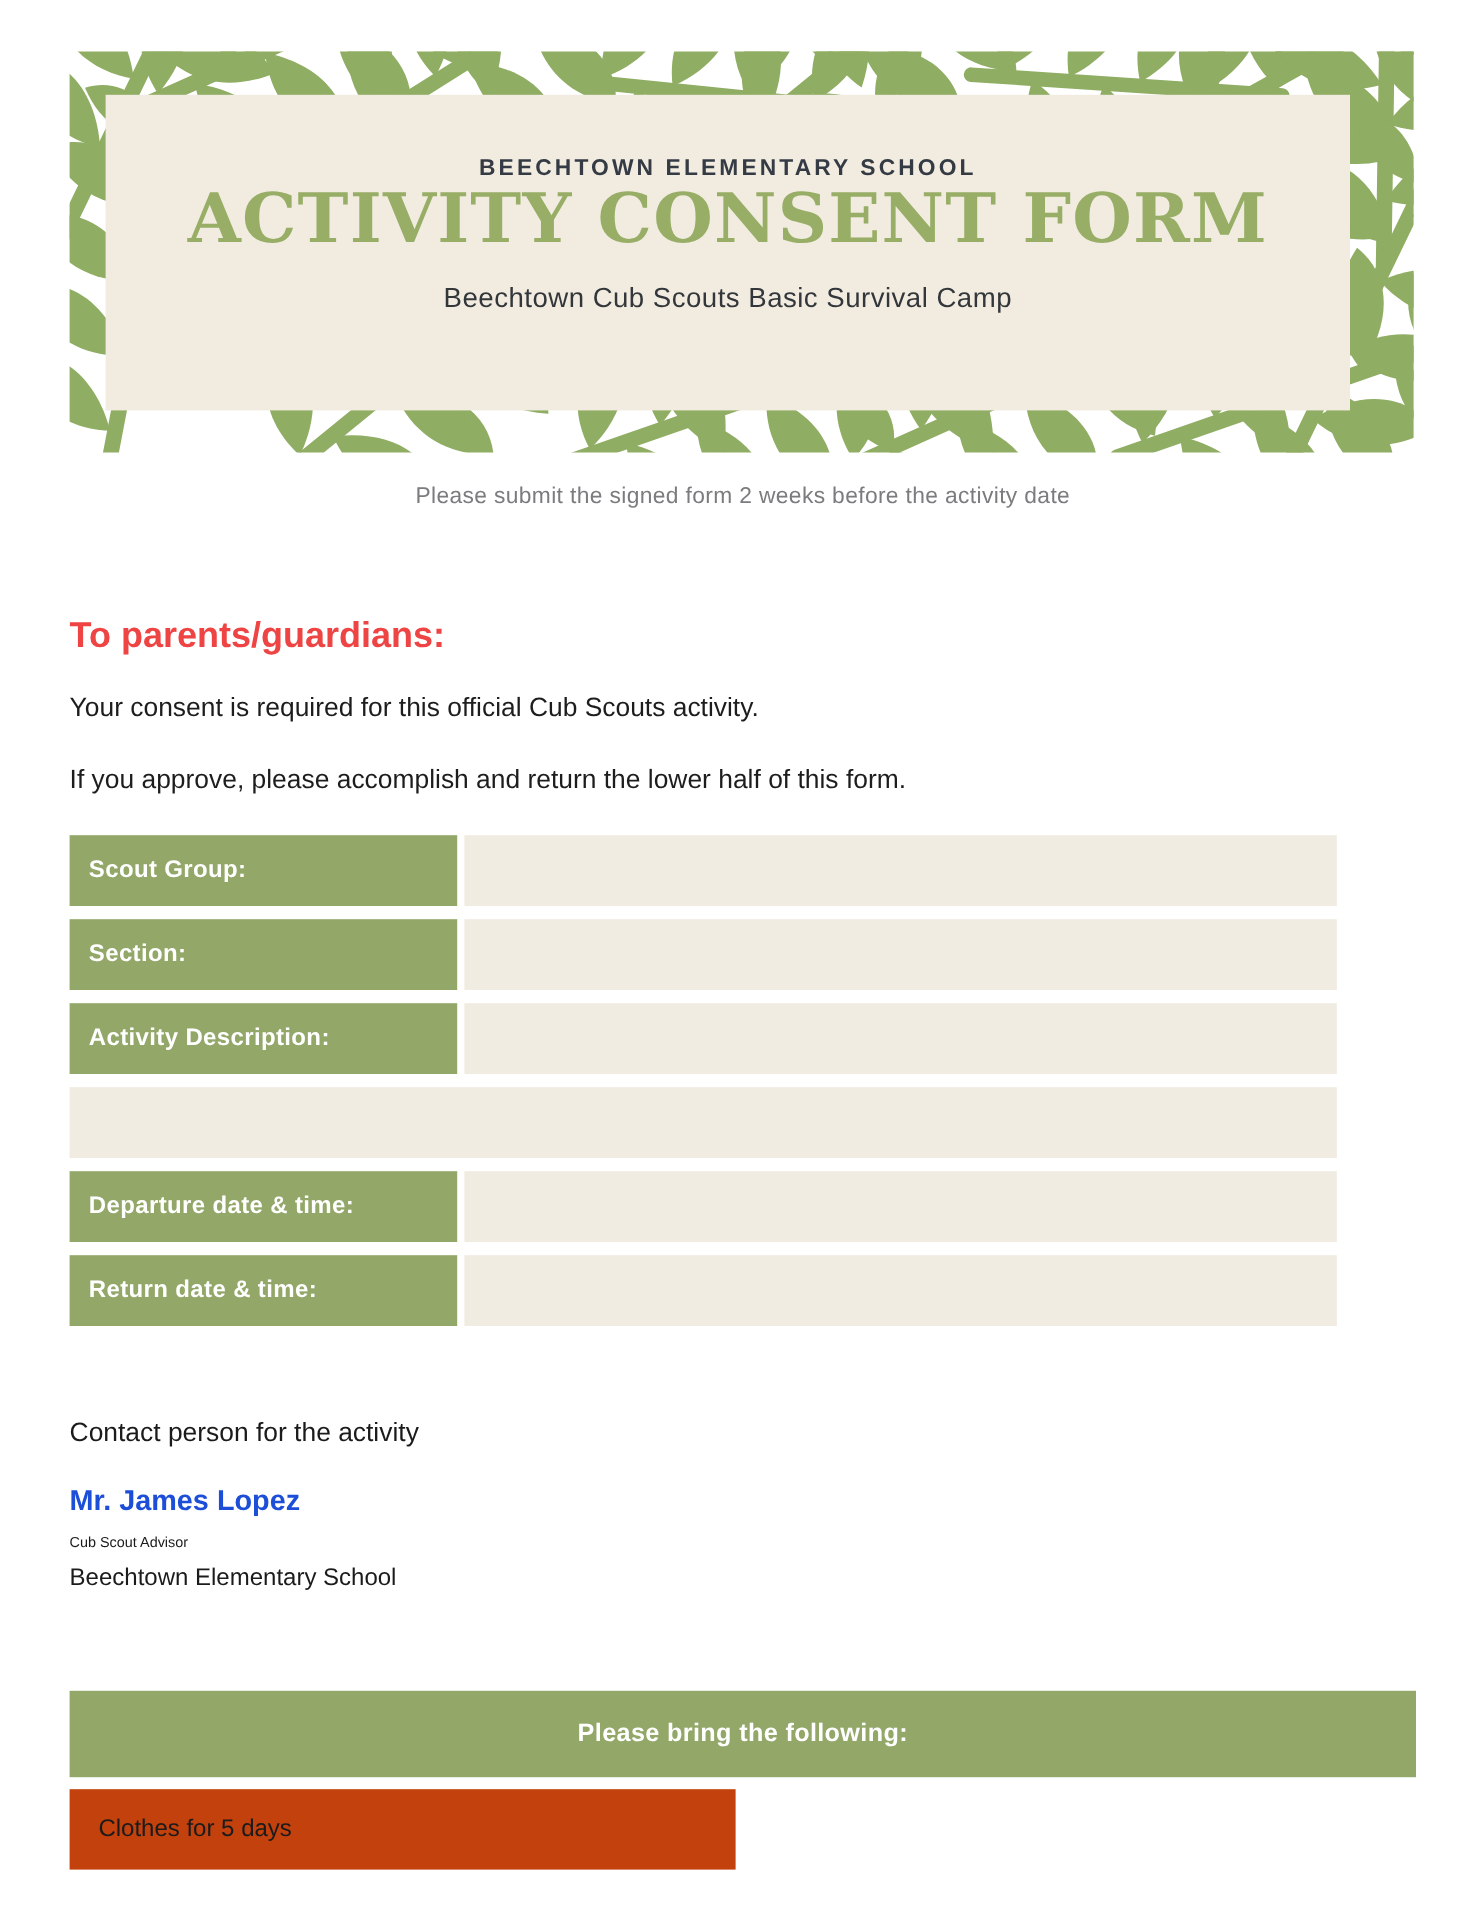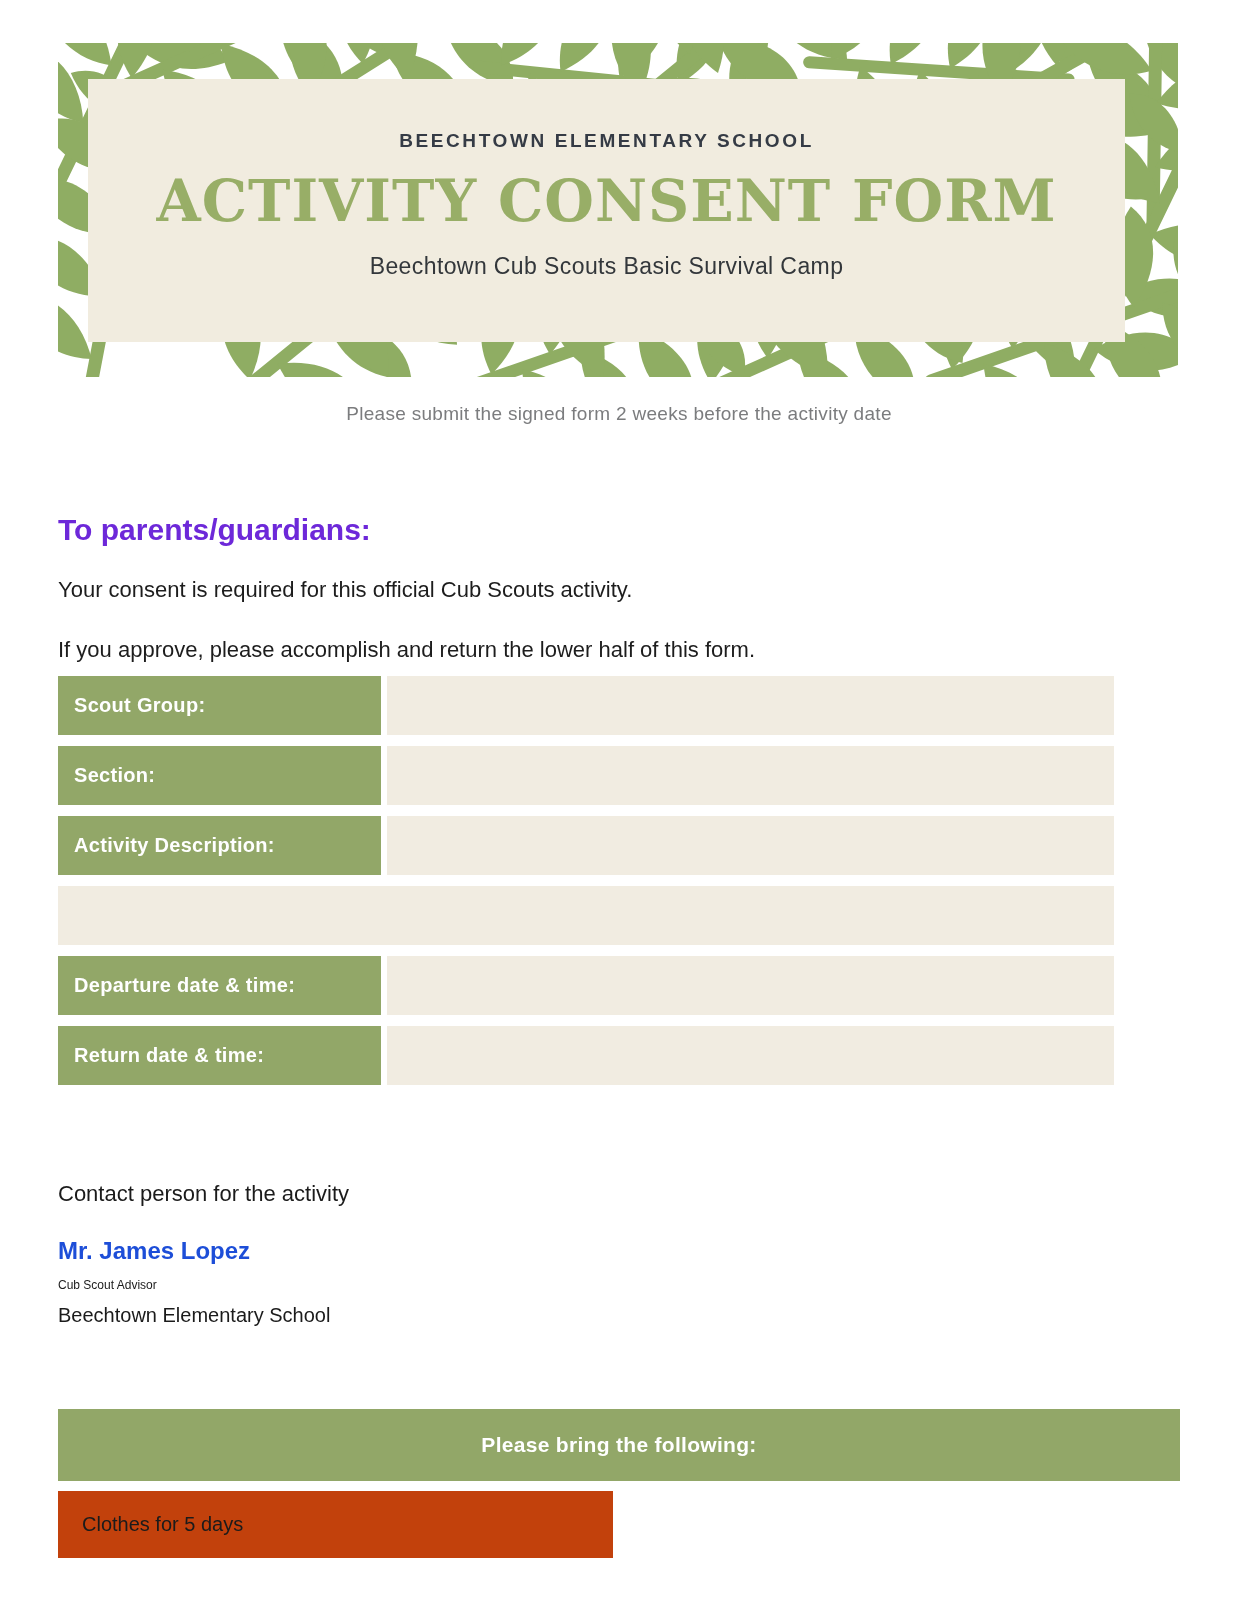--- a/index.html
+++ b/index.html
@@ -10,37 +10,37 @@
   
   .leaf-banner { position:absolute; left:58px; top:43px; width:1120px; height:334px; }
   .header-card {
     position:absolute; left:88px; top:79px; width:1037px; height:263px;
     background:#f1ecdf; text-align:center; box-sizing:border-box; padding-top:50px;
   }
   .school-name {
     font-size:19px; font-weight:700; letter-spacing:2.6px; color:#353b45; line-height:24px;
   }
   .form-title {
-    margin-top:18px; font-family:"DejaVu Serif", serif; font-weight:700;
+    font-family:"DejaVu Serif", serif; font-weight:700;
     font-size:57px; line-height:60px; letter-spacing:1px; color:#98ae67; white-space:nowrap;
   }
   .form-subtitle { margin-top:22px; font-size:23px; color:#33373b; letter-spacing:0.4px; line-height:26px; }
 
   
   .note {
     position:absolute; left:58px; top:402px; width:1122px; text-align:center;
     font-size:19px; font-weight:500; color:#7b7c7e; letter-spacing:0.3px; line-height:24px;
   }
-  .salutation { position:absolute; left:58px; top:510px; font-size:30px; font-weight:600; color:#6d28d9; line-height:40px; }
+  .salutation { position:absolute; left:58px; top:510px; font-size:30px; font-weight:600; color:#ef4444; line-height:40px; }
   .body-line { position:absolute; left:58px; font-size:22px; font-weight:500; color:#1d1d1d; line-height:28px; }
   .body-line.l1 { top:576px; }
   .body-line.l2 { top:636px; }
 
   
-  .fields { position:absolute; left:58px; top:676px; width:1056px; }
+  .fields { position:absolute; left:58px; top:696px; width:1056px; }
   .field-row { display:flex; height:59px; margin-bottom:11px; }
   .field-row:last-child { margin-bottom:0; }
   .field-label {
     width:323px; box-sizing:border-box; margin-right:6px; background:#92a768;
     color:#ffffff; font-weight:700; font-size:20px; letter-spacing:0.3px;
     display:flex; align-items:center; padding-left:16px; flex-shrink:0;
   }
   .field-value { flex:1; background:#f1ece1; }
 
   

